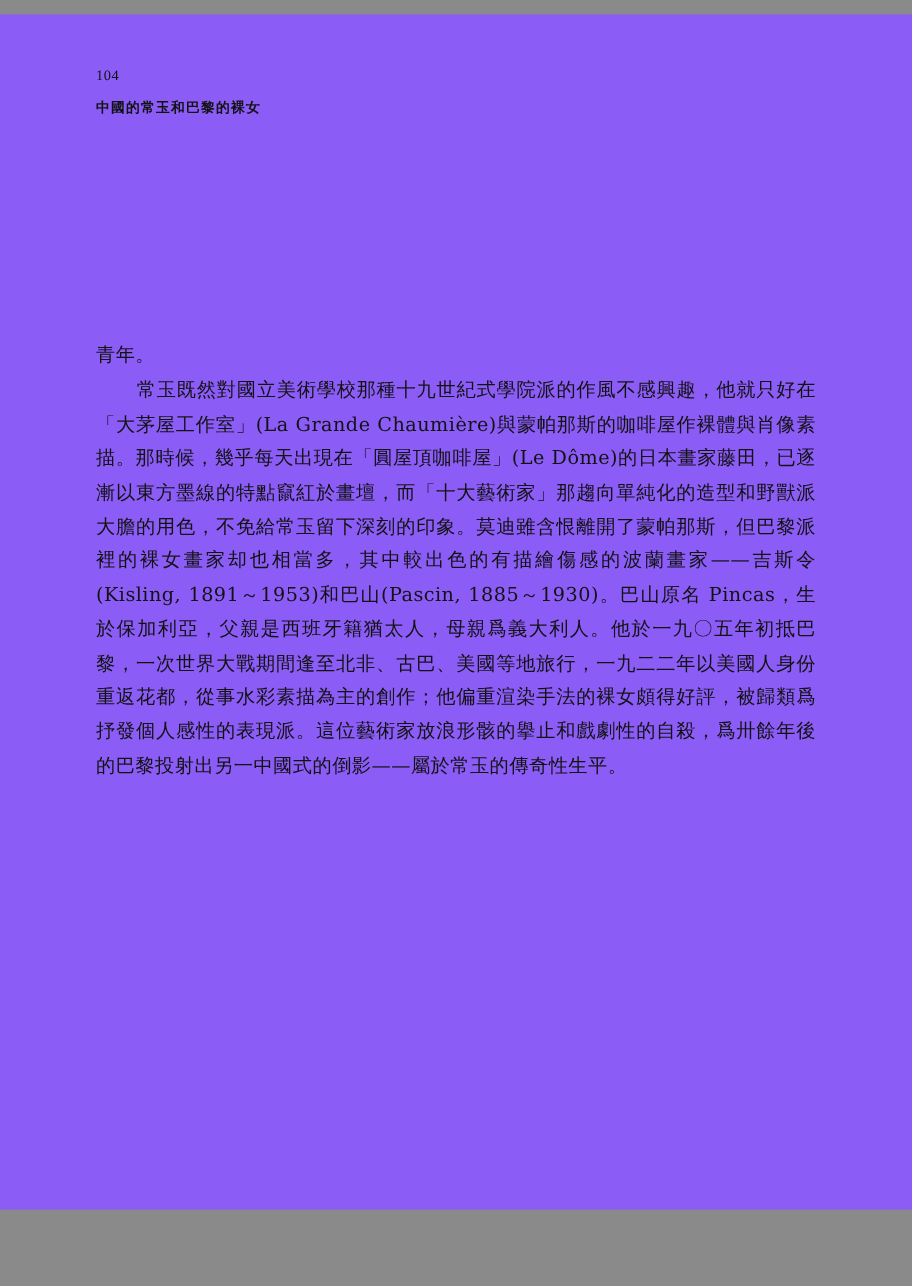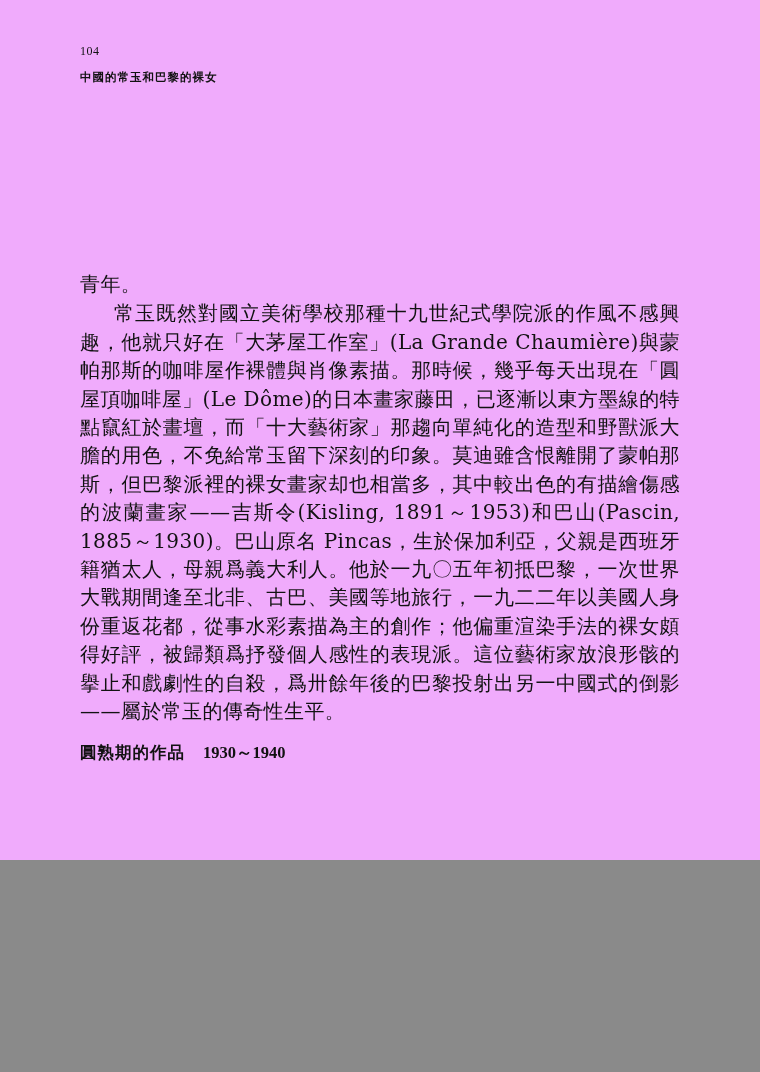--- a/index.html
+++ b/index.html
@@ -3,23 +3,23 @@
 <meta charset="utf-8">
 <style>
   html, body {
     margin: 0;
     padding: 0;
     background: #8a8a8a;
   }
   .page {
     position: relative;
     width: 760px;
-    height: 860px;
-    background: #f0abfc;
-    margin: 0 auto;
+    height: 996px;
+    background: #8b5cf6;
+    margin: 12px auto;
     overflow: hidden;
     font-family: "Liberation Serif", "DejaVu Serif", serif;
     color: #121212;
   }
   .page-number {
     position: absolute;
     left: 80px;
     top: 44px;
     font-size: 12px;
     letter-spacing: 0.5px;
@@ -35,21 +35,21 @@
     font-family: "DejaVu Sans", "Liberation Sans", sans-serif;
   }
   .body-block {
     position: absolute;
     left: 80px;
     top: 270px;
     width: 600px;
   }
   p.para {
     margin: 0 0 1px 0;
-    font-size: 20px;
+    font-size: 16px;
     line-height: 28.4px;
     text-align: justify;
     text-justify: inter-character;
     letter-spacing: 0.4px;
     font-family: "DejaVu Serif", "Liberation Serif", serif;
   }
   p.indent {
     text-indent: 34px;
   }
   h2.section {
@@ -74,20 +74,17 @@
   <div class="page-number">104</div>
 
   <div class="running-head">中國的常玉和巴黎的裸女</div>
 
   <div class="body-block">
 
     <p class="para">青年。</p>
 
     <p class="para indent">常玉既然對國立美術學校那種十九世紀式學院派的作風不感興趣，他就只好在「大茅屋工作室」(La Grande Chaumière)與蒙帕那斯的咖啡屋作裸體與肖像素描。那時候，幾乎每天出現在「圓屋頂咖啡屋」(Le Dôme)的日本畫家藤田，已逐漸以東方墨線的特點竄紅於畫壇，而「十大藝術家」那趨向單純化的造型和野獸派大膽的用色，不免給常玉留下深刻的印象。莫迪雖含恨離開了蒙帕那斯，但巴黎派裡的裸女畫家却也相當多，其中較出色的有描繪傷感的波蘭畫家——吉斯令(Kisling, 1891～1953)和巴山(Pascin, 1885～1930)。巴山原名 Pincas，生於保加利亞，父親是西班牙籍猶太人，母親爲義大利人。他於一九〇五年初抵巴黎，一次世界大戰期間逢至北非、古巴、美國等地旅行，一九二二年以美國人身份重返花都，從事水彩素描為主的創作；他偏重渲染手法的裸女頗得好評，被歸類爲抒發個人感性的表現派。這位藝術家放浪形骸的擧止和戲劇性的自殺，爲卅餘年後的巴黎投射出另一中國式的倒影——屬於常玉的傳奇性生平。</p>
 
-    <h2 class="section">
-      <span>圓熟期的作品</span><span class="range">1930～1940</span>
-    </h2>
 
 
 
   </div>
 </div>
 
 </body></html>

